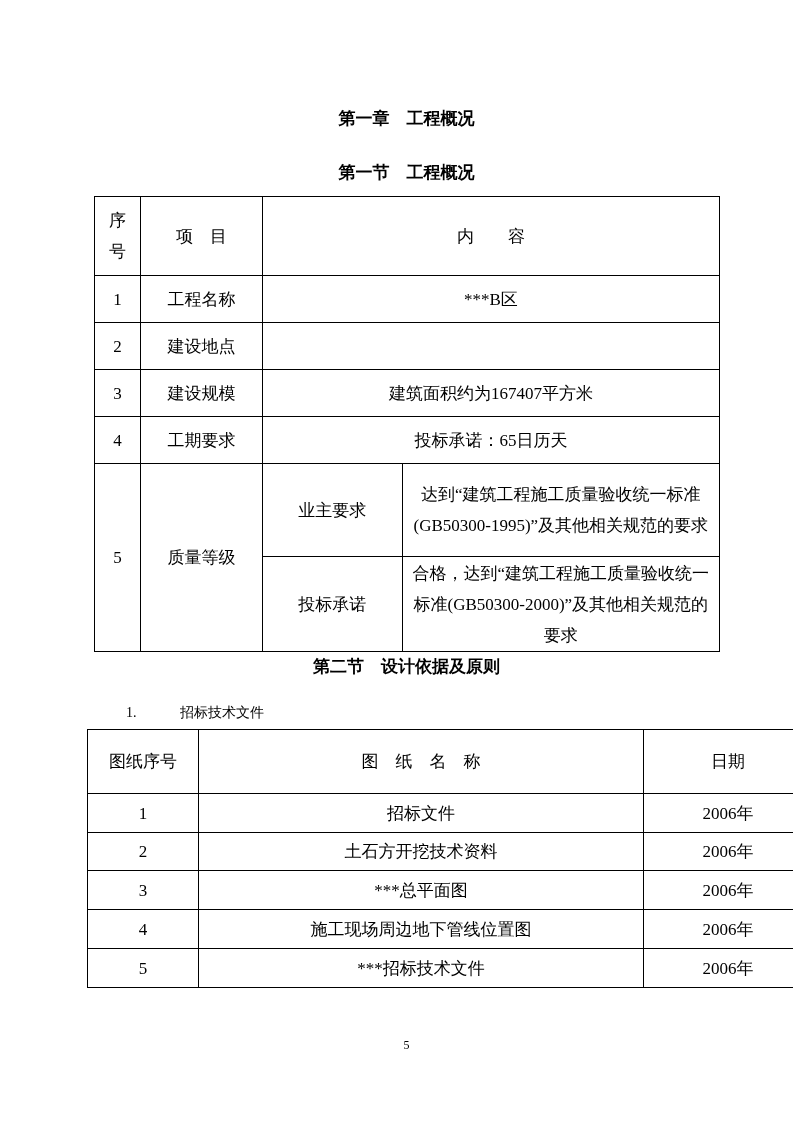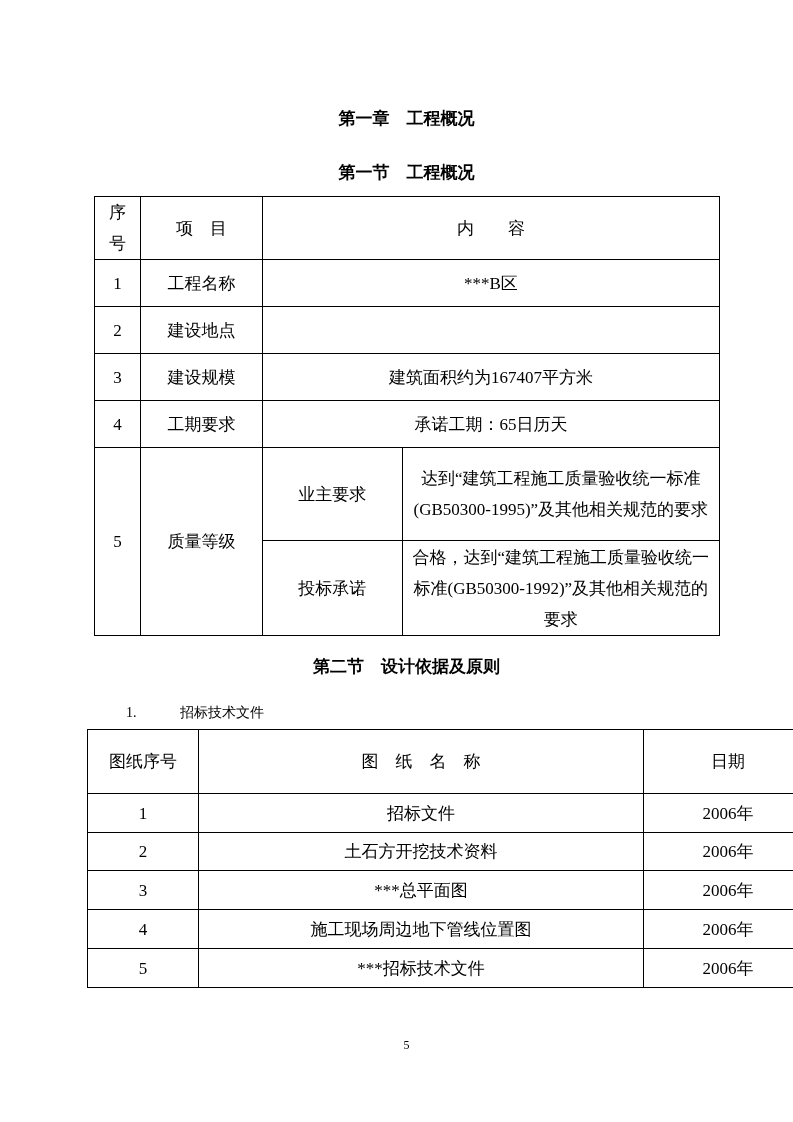--- a/index.html
+++ b/index.html
@@ -25,21 +25,21 @@
 
 <table id="t1">
   <colgroup>
       <col style="width:46px">
       <col style="width:122px">
       <col style="width:140px">
       <col style="width:318px">
     </colgroup>
   <tbody>
       <tr style="height:63px">
-    <td style="padding:0 10px">序号</td>
+    <td style="padding:8px 10px">序号</td>
     <td>项　目</td>
     <td colspan="2">内　　容</td>
   </tr>
   <tr style="height:47px">
     <td>1</td>
     <td>工程名称</td>
     <td colspan="2">***B区</td>
   </tr>
   <tr style="height:47px">
     <td>2</td>
@@ -47,31 +47,31 @@
     <td colspan="2"></td>
   </tr>
   <tr style="height:47px">
     <td>3</td>
     <td>建设规模</td>
     <td colspan="2">建筑面积约为167407平方米</td>
   </tr>
   <tr style="height:47px">
     <td>4</td>
     <td>工期要求</td>
-    <td colspan="2">承诺工期：65日历天</td>
+    <td colspan="2">投标承诺：65日历天</td>
   </tr>
   <tr style="height:93px">
     <td rowspan="2">5</td>
     <td rowspan="2">质量等级</td>
     <td>业主要求</td>
     <td style="padding:0 6px;">达到“建筑工程施工质量验收统一标准(GB50300-1995)”及其他相关规范的要求</td>
   </tr>
   <tr style="height:95px">
     <td>投标承诺</td>
-    <td style="padding:0 6px;">合格，达到“建筑工程施工质量验收统一标准(GB50300-1992)”及其他相关规范的要求</td>
+    <td style="padding:0 6px;">合格，达到“建筑工程施工质量验收统一标准(GB50300-2000)”及其他相关规范的要求</td>
   </tr>
 </tbody>
   </table>
 
 <div class="h h3">第二节　设计依据及原则</div>
 
 <div class="item">
   <span class="num">1.</span><span>招标技术文件</span>
 </div>
 

